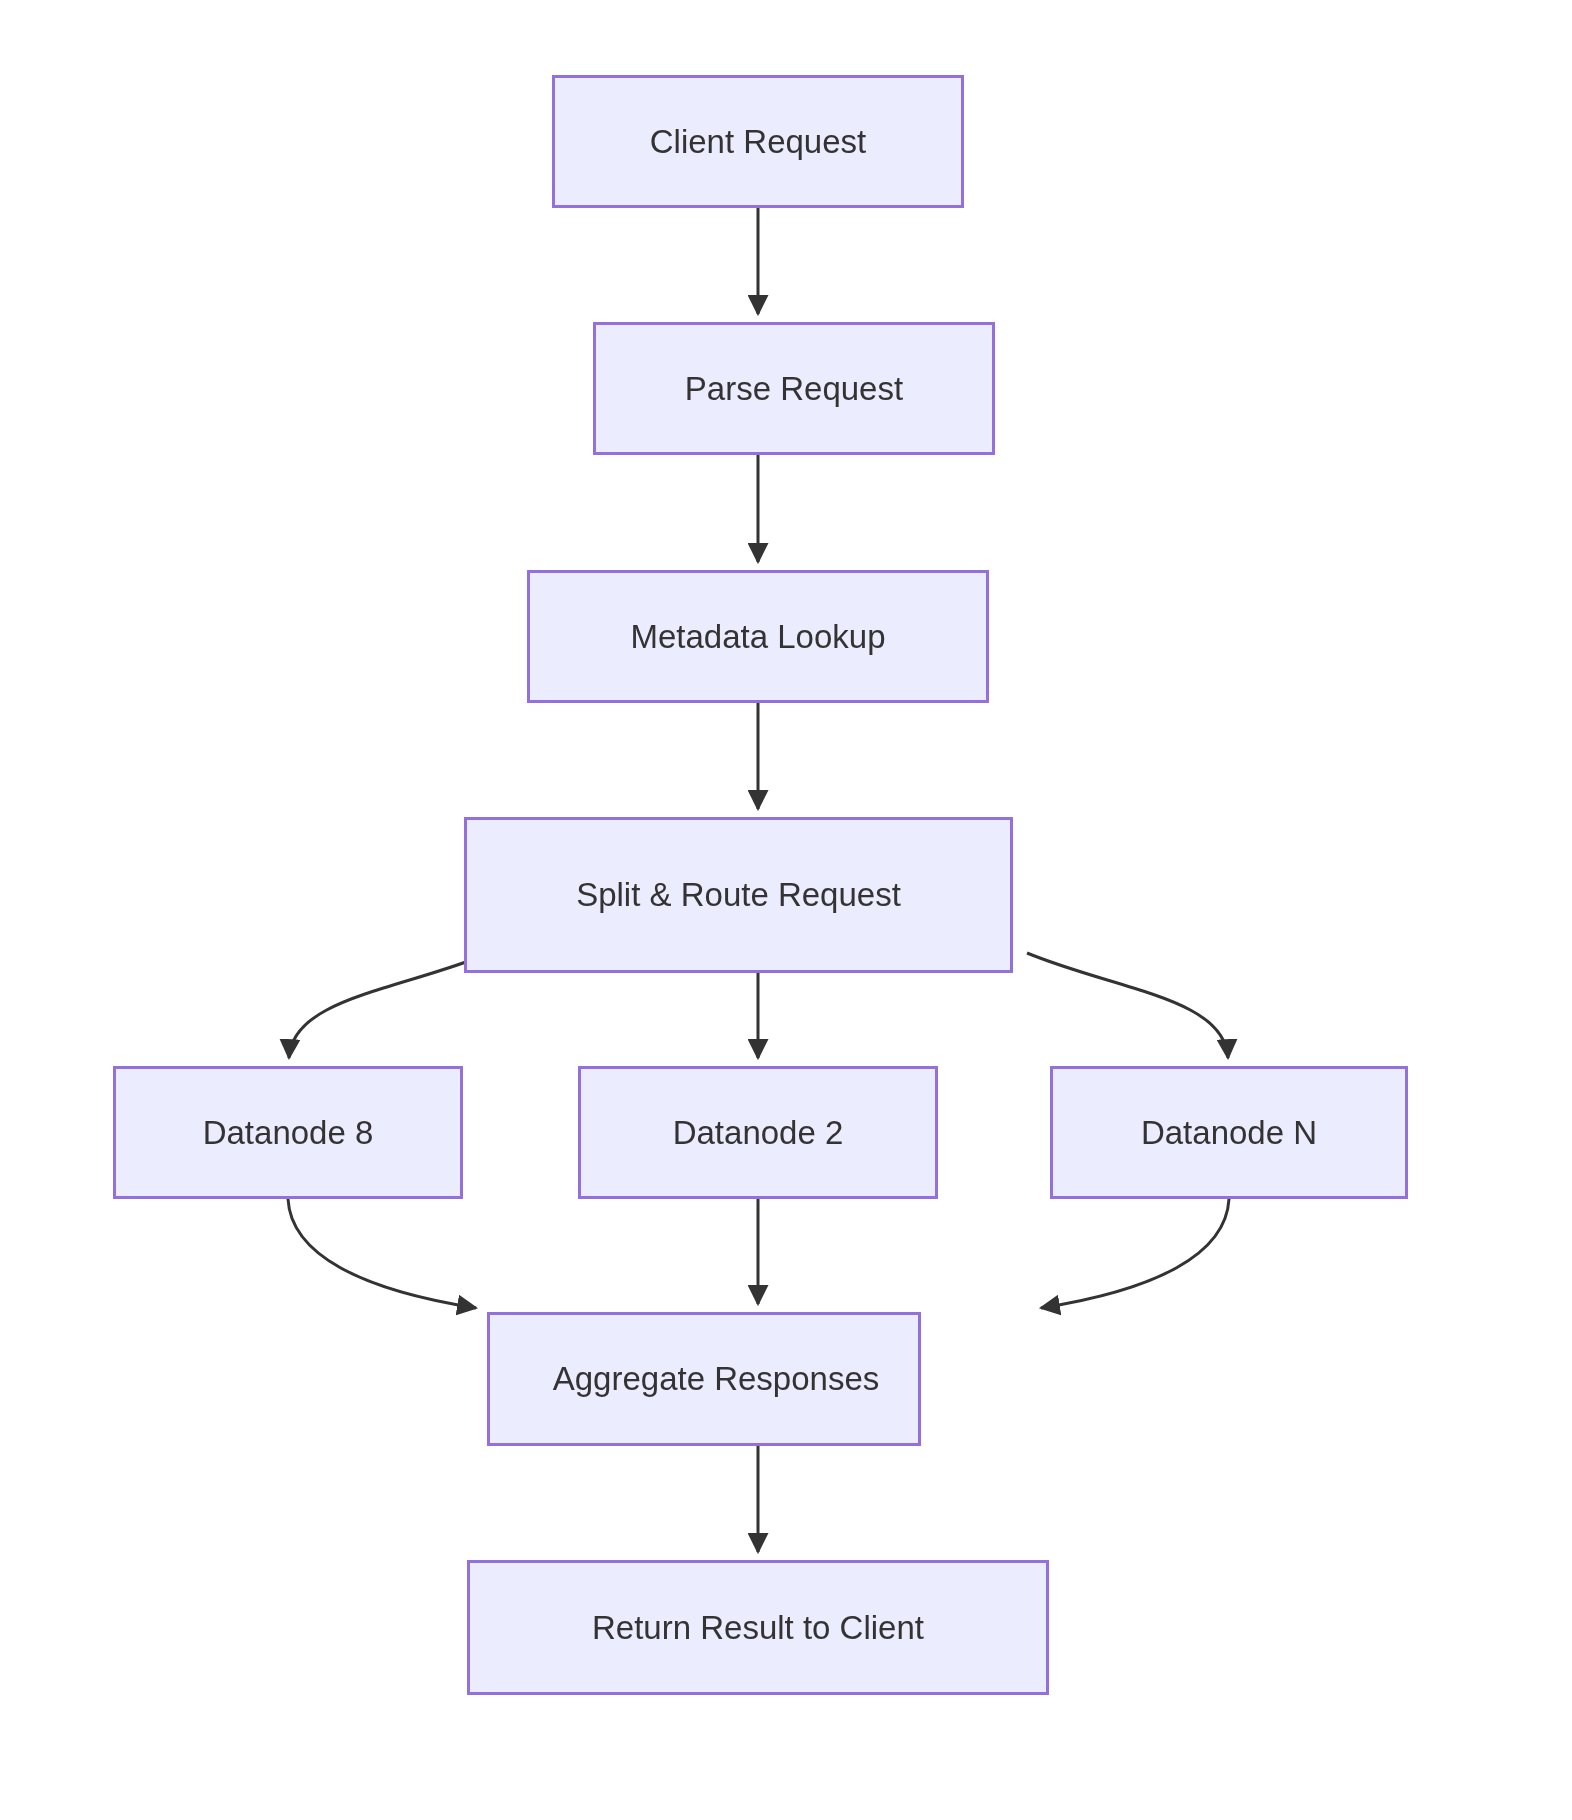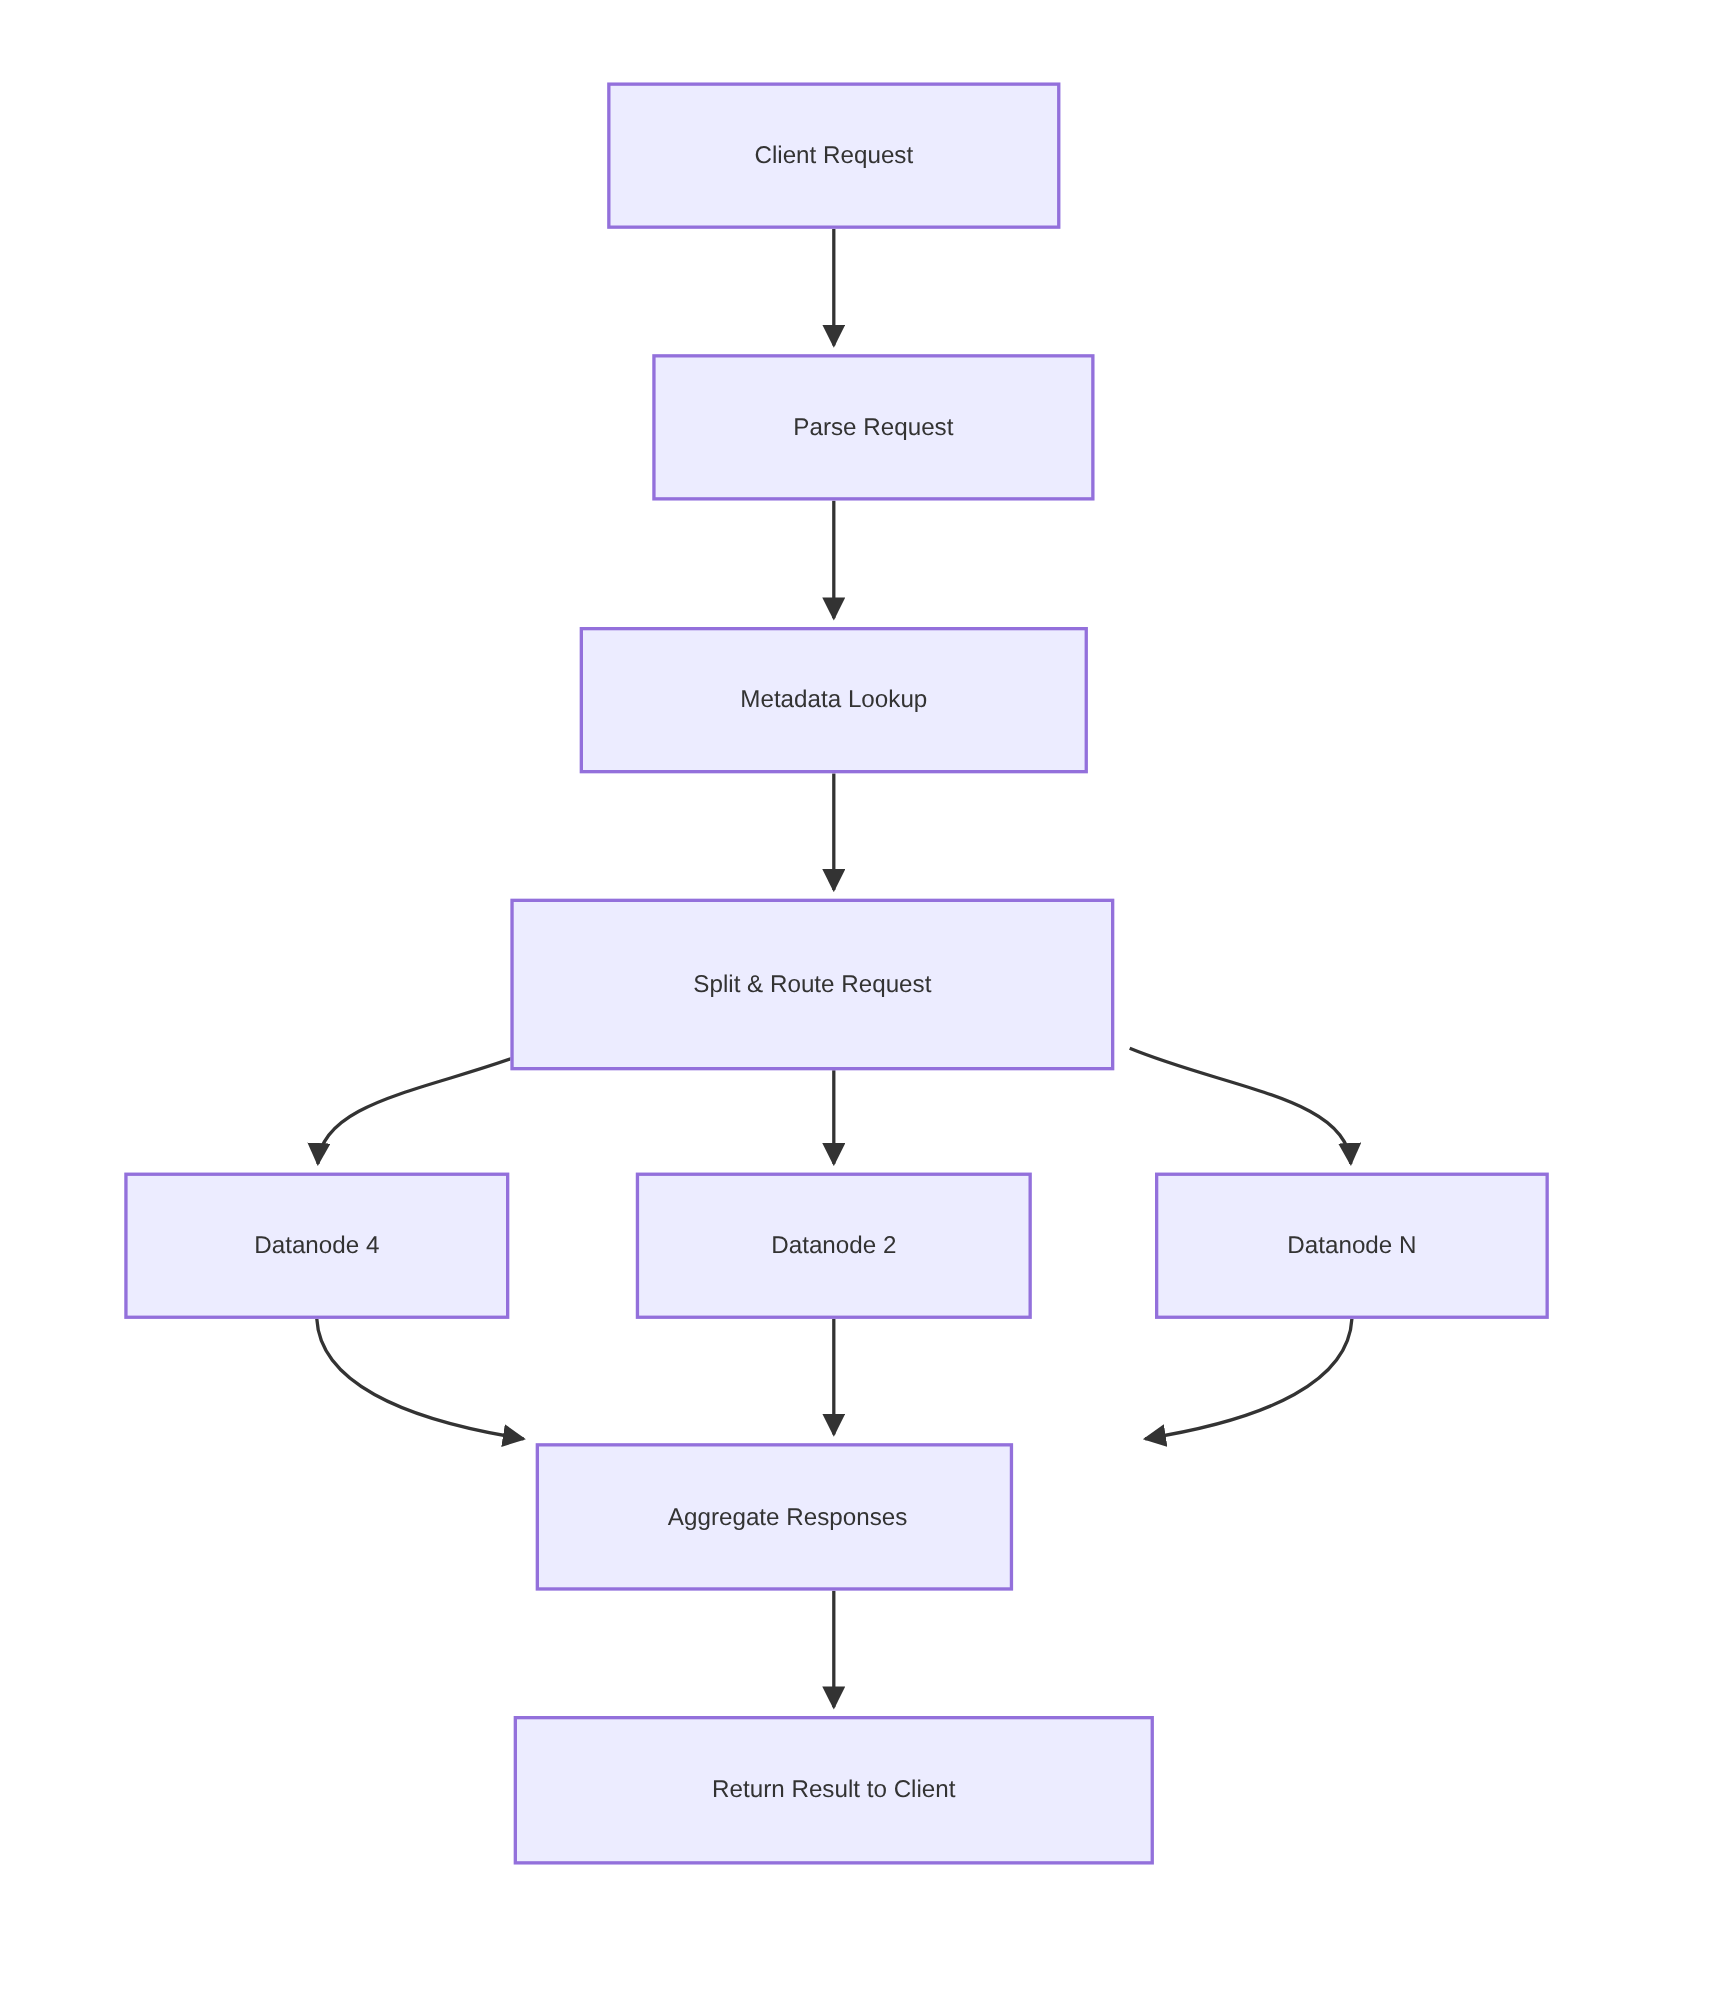--- a/index.html
+++ b/index.html
@@ -25,21 +25,21 @@
     position: absolute;
     box-sizing: border-box;
     background: var(--node-fill, #ECECFF);
     border: 3px solid var(--node-border, #9370DB);
     display: flex;
     align-items: center;
     justify-content: center;
   }
   .node-label {
     color: var(--text, #333333);
-    font-size: 22px;
+    font-size: 33px;
     line-height: 1.2;
     white-space: nowrap;
     text-align: center;
   }
 </style>
 </head>
 <body>
 
 <div id="canvas" style="--bg: #FFFFFF; --node-fill: #ECECFF; --node-border: #9370DB; --text: #333333; --edge: #333333;">
 
@@ -71,21 +71,21 @@
 
   <div class="node" style="left:527px; top:570px; width:462px; height:133px;">
     <span class="node-label">Metadata Lookup</span>
   </div>
 
   <div class="node" style="left:464px; top:817px; width:549px; height:156px;">
     <span class="node-label">Split &amp; Route Request</span>
   </div>
 
   <div class="node" style="left:113px; top:1066px; width:350px; height:133px;">
-    <span class="node-label">Datanode 4</span>
+    <span class="node-label">Datanode 8</span>
   </div>
 
   <div class="node" style="left:578px; top:1066px; width:360px; height:133px;">
     <span class="node-label">Datanode 2</span>
   </div>
 
   <div class="node" style="left:1050px; top:1066px; width:358px; height:133px;align-items:center;">
     <span class="node-label">Datanode N</span>
   </div>
 

